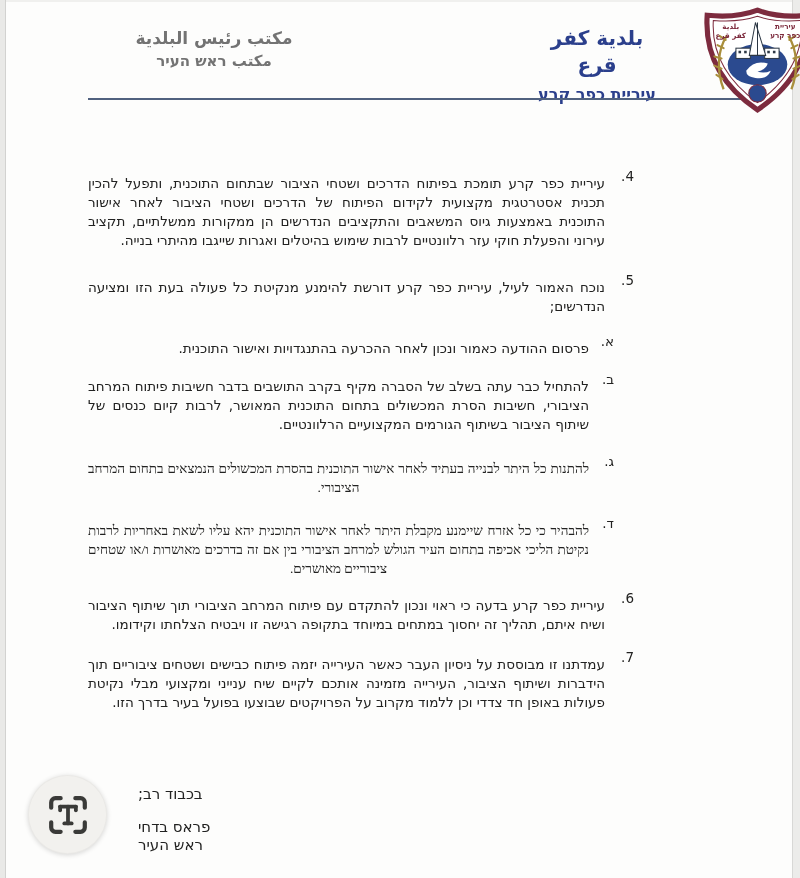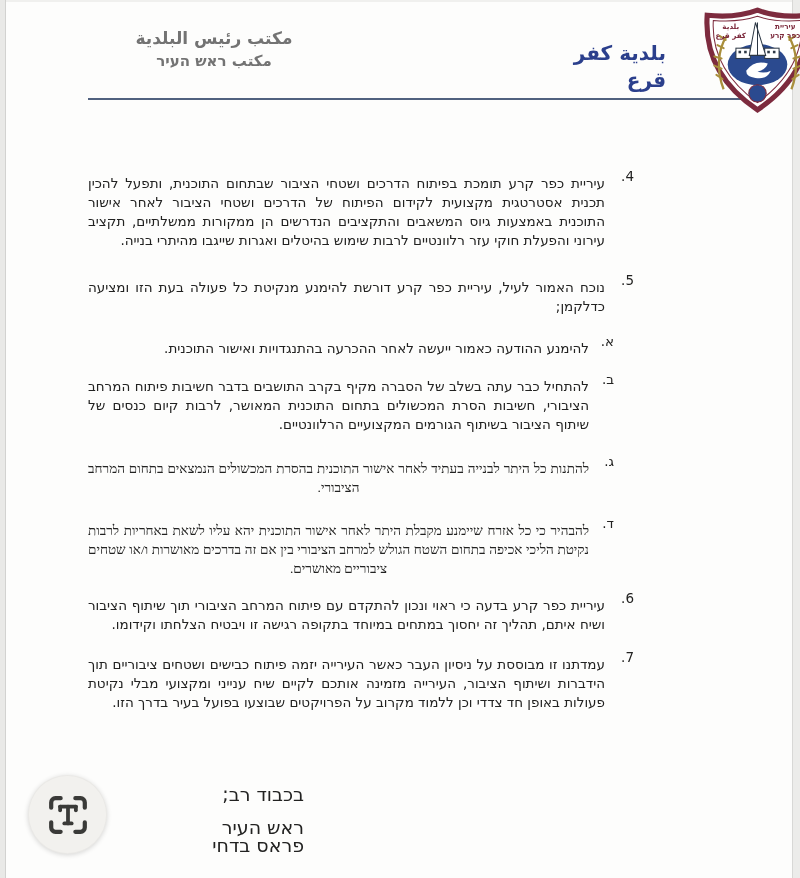--- a/index.html
+++ b/index.html
@@ -14,22 +14,22 @@
   .edge-top{position:absolute;left:0;top:0;width:800px;height:2px;background:#f0f0ee;}
 
   
   .office-block{
     position:absolute;top:26px;left:116px;width:196px;text-align:center;
     color:#737373;font-weight:bold;direction:rtl;
   }
   .office-ar{font-size:17px;line-height:24px;}
   .office-he{font-size:15px;line-height:22px;}
   .muni-block{
-    position:absolute;top:25px;left:528px;width:138px;
-    color:#2b3f8c;font-weight:bold;direction:rtl;margin-top:15px;
+    position:absolute;top:25px;left:528px;width:138px;text-align:center;
+    color:#2b3f8c;font-weight:bold;direction:rtl;
   }
   .muni-ar{font-size:20px;line-height:27px;}
   .muni-he{font-size:16px;line-height:24px;margin-top:4px;}
   .header-rule{position:absolute;left:88px;top:98px;width:678px;height:2px;background:#50617f;}
   .logo-wrap{position:absolute;left:701px;top:7px;width:113px;height:107px;z-index:3;}
 
   
   .content{
     position:absolute;top:167px;left:88px;width:546px;
     direction:rtl;color:#222221;font-size:13.5px;line-height:19px;
@@ -40,21 +40,21 @@
   .item.sub{margin-right:20px;}
   .item.sub .marker{flex:0 0 18px;}
   .item.center-last .itext{text-align-last:center;font-family:Liberation Serif, serif;}
   .mb21{margin-bottom:21px;} .mb18{margin-bottom:18px;} .mb17{margin-bottom:17px;}
   .mb16{margin-bottom:16px;} .mb14{margin-bottom:14px;} .mb12{margin-bottom:12px;}
   .mb11{margin-bottom:11px;}
 
   
   .closing{
     position:absolute;top:785px;left:138px;width:166px;
-    direction:rtl;text-align:right;color:#222221;font-size:19px;line-height:18px;
+    direction:rtl;text-align:left;color:#222221;font-size:15px;line-height:18px;
   }
   .closing .salutation{margin-bottom:15px;}
 
   
   .ocr-button{
     position:absolute;left:28px;top:775px;width:79px;height:79px;border-radius:50%;
     background:#f2f1ee;box-shadow:0 1px 5px rgba(0,0,0,0.16), inset 0 0 0 1px rgba(0,0,0,0.03);
     display:flex;align-items:center;justify-content:center;z-index:5;cursor:pointer;
   }
 </style>
@@ -65,20 +65,21 @@
 <div class="edge-left"></div>
 <div class="edge-right"></div>
 
 <div class="office-block">
   <div class="office-ar">مكتب رئيس البلدية</div>
   <div class="office-he">مكتب ראש העיר</div>
 </div>
 
 <div class="muni-block">
   <div class="muni-ar">بلدية كفر قرع</div>
+  <div class="muni-he">עיריית כפר קרע</div>
 </div>
 
 <div class="header-rule"></div>
 
 <div class="logo-wrap">
   <svg width="113" height="107" viewBox="0 0 110 104" xmlns="http://www.w3.org/2000/svg">
 
     <path d="M55 3 C68 8 84 10 104 8 C106 38 97 72 55 100 C13 72 4 38 6 8 C26 10 42 8 55 3 Z" fill="#ffffff" stroke="#7d2b3e" stroke-width="5"></path>
     <path d="M55 9 C67 13 81 14.5 98 13 C99.5 38 91 67 55 93 C19 67 10.5 38 12 13 C29 14.5 43 13 55 9 Z" fill="none" stroke="#7d2b3e" stroke-width="1"></path>
 
@@ -124,59 +125,59 @@
 
 <div class="content">
 
   <div class="item mb21">
     <span class="marker">4.</span>
     <div class="itext">עיריית כפר קרע תומכת בפיתוח הדרכים ושטחי הציבור שבתחום התוכנית, ותפעל להכין תכנית אסטרטגית מקצועית לקידום הפיתוח של הדרכים ושטחי הציבור לאחר אישור התוכנית באמצעות גיוס המשאבים והתקציבים הנדרשים הן ממקורות ממשלתיים, תקציב עירוני והפעלת חוקי עזר רלוונטיים לרבות שימוש בהיטלים ואגרות שייגבו מהיתרי בנייה.</div>
   </div>
 
   <div class="item mb16">
     <span class="marker">5.</span>
-    <div class="itext">נוכח האמור לעיל, עיריית כפר קרע דורשת להימנע מנקיטת כל פעולה בעת הזו ומציעה כדלקמן;</div>
+    <div class="itext">נוכח האמור לעיל, עיריית כפר קרע דורשת להימנע מנקיטת כל פעולה בעת הזו ומציעה הנדרשים;</div>
   </div>
 
   <div class="item sub mb12">
     <span class="marker">א.</span>
-    <div class="itext">להימנע ההודעה כאמור ייעשה לאחר ההכרעה בהתנגדויות ואישור התוכנית.</div>
+    <div class="itext">פרסום ההודעה כאמור ונכון לאחר ההכרעה בהתנגדויות ואישור התוכנית.</div>
   </div>
 
   <div class="item sub mb18">
     <span class="marker">ב.</span>
     <div class="itext">להתחיל כבר עתה בשלב של הסברה מקיף בקרב התושבים בדבר חשיבות פיתוח המרחב הציבורי, חשיבות הסרת המכשולים בתחום התוכנית המאושר, לרבות קיום כנסים של שיתוף הציבור בשיתוף הגורמים המקצועיים הרלוונטיים.</div>
   </div>
 
   <div class="item sub center-last mb17">
     <span class="marker">ג.</span>
     <div class="itext">להתנות כל היתר לבנייה בעתיד לאחר אישור התוכנית בהסרת המכשולים הנמצאים בתחום המרחב הציבורי.</div>
   </div>
 
   <div class="item sub center-last mb11">
     <span class="marker">ד.</span>
-    <div class="itext">להבהיר כי כל אזרח שיימנע מקבלת היתר לאחר אישור התוכנית יהא עליו לשאת באחריות לרבות נקיטת הליכי אכיפה בתחום השטח הגולש למרחב הציבורי בין אם זה בדרכים מאושרות ו/או שטחים ציבוריים מאושרים.</div>
+    <div class="itext">להבהיר כי כל אזרח שיימנע מקבלת היתר לאחר אישור התוכנית יהא עליו לשאת באחריות לרבות נקיטת הליכי אכיפה בתחום העיר הגולש למרחב הציבורי בין אם זה בדרכים מאושרות ו/או שטחים ציבוריים מאושרים.</div>
   </div>
 
   <div class="item mb14">
     <span class="marker">6.</span>
     <div class="itext">עיריית כפר קרע בדעה כי ראוי ונכון להתקדם עם פיתוח המרחב הציבורי תוך שיתוף הציבור ושיח איתם, תהליך זה יחסוך במתחים במיוחד בתקופה רגישה זו ויבטיח הצלחתו וקידומו.</div>
   </div>
 
   <div class="item">
     <span class="marker">7.</span>
     <div class="itext">עמדתנו זו מבוססת על ניסיון העבר כאשר העירייה יזמה פיתוח כבישים ושטחים ציבוריים תוך הידברות ושיתוף הציבור, העירייה מזמינה אותכם לקיים שיח ענייני ומקצועי מבלי נקיטת פעולות באופן חד צדדי וכן ללמוד מקרוב על הפרויקטים שבוצעו בפועל בעיר בדרך הזו.</div>
   </div>
 
 </div>
 
 <div class="closing">
   <div class="salutation">בכבוד רב;</div>
+  <div>פראס בדחי</div>
   <div>ראש העיר</div>
-  <div>פראס בדחי</div>
 </div>
 
 <div class="ocr-button">
   <svg width="42" height="42" viewBox="0 0 40 40" xmlns="http://www.w3.org/2000/svg">
     <g fill="none" stroke="#3a3a38" stroke-width="4" stroke-linecap="round" stroke-linejoin="round">
       <path d="M13 4 H8 a4 4 0 0 0 -4 4 V13"></path>
       <path d="M27 4 H32 a4 4 0 0 1 4 4 V13"></path>
       <path d="M13 36 H8 a4 4 0 0 1 -4 -4 V27"></path>
       <path d="M27 36 H32 a4 4 0 0 0 4 -4 V27"></path>
     </g>

